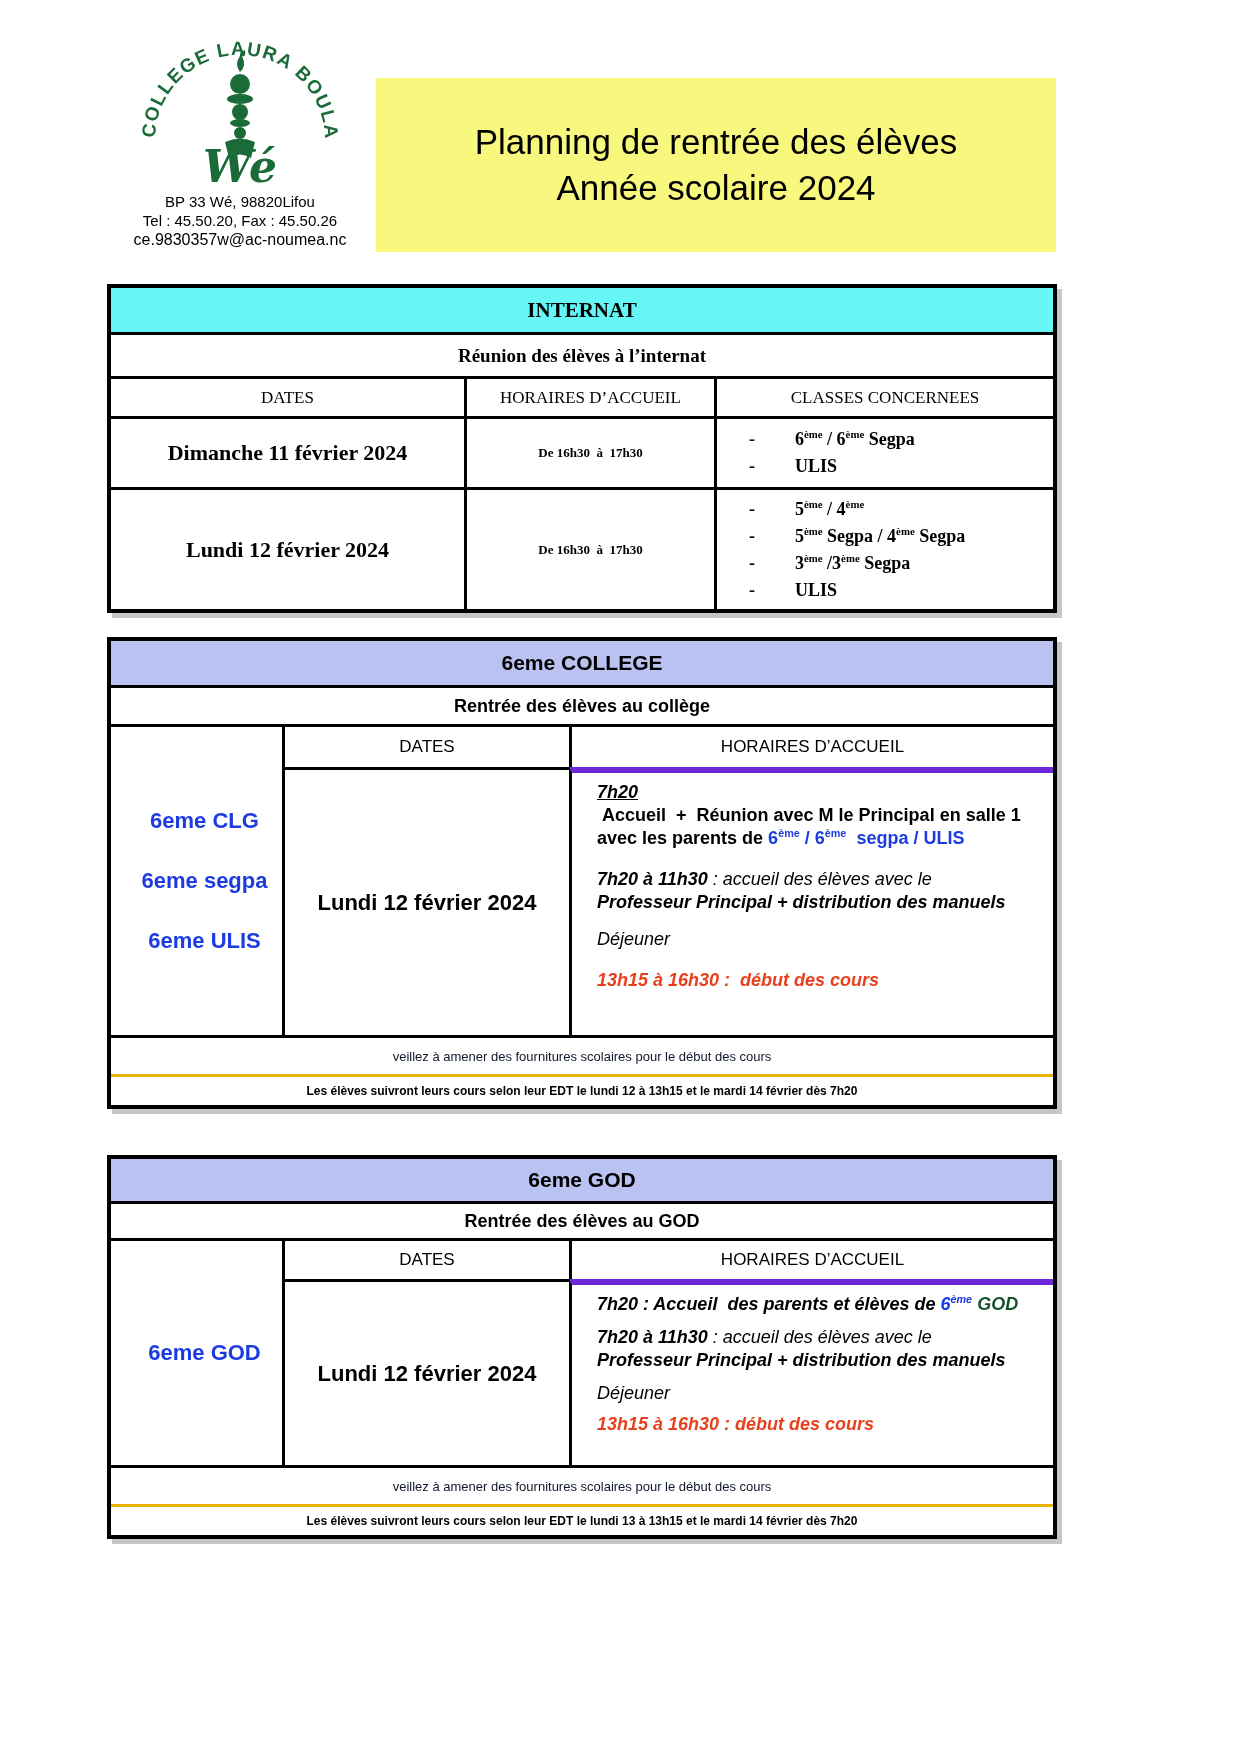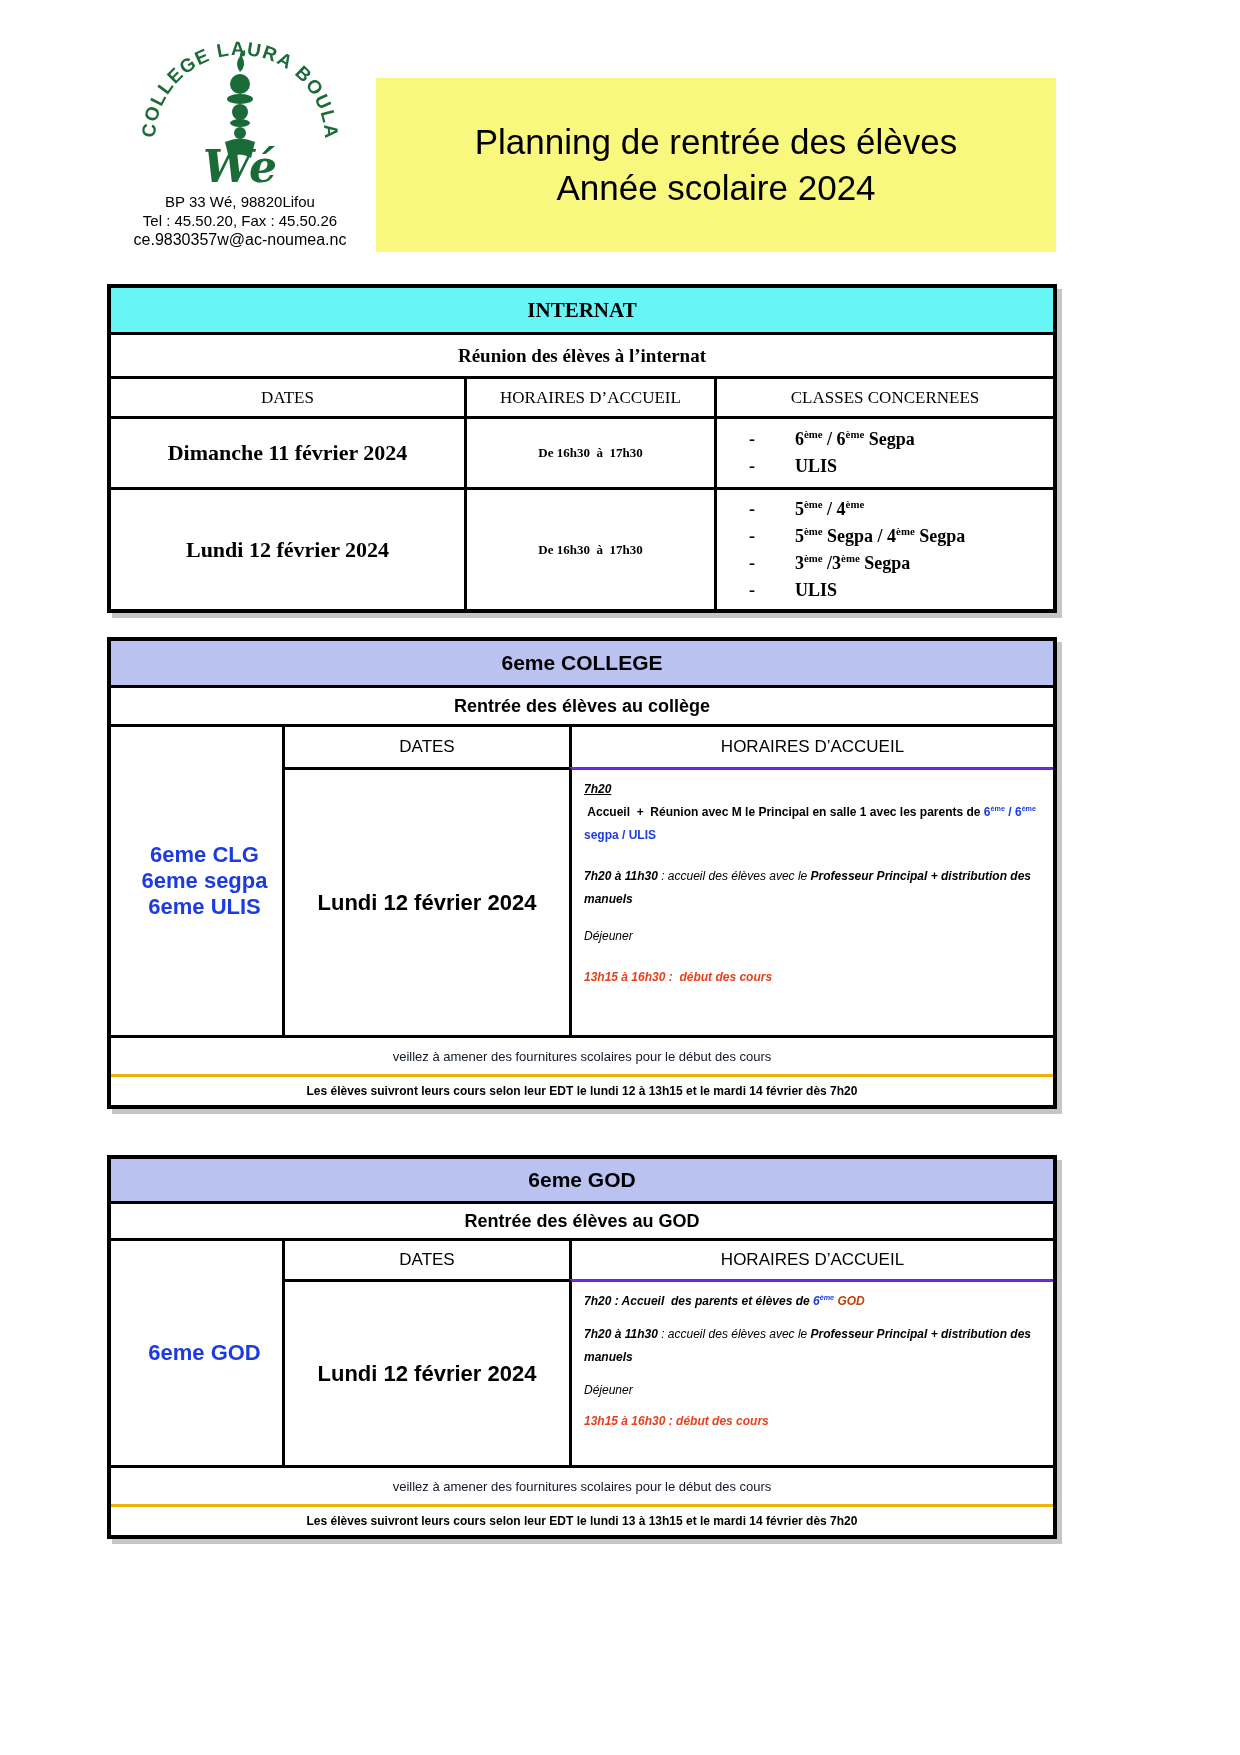--- a/index.html
+++ b/index.html
@@ -49,27 +49,27 @@
   .god{top:1155px;}
   .college .row-title,.god .row-title{background:#b9c2f0;}
   .college .row-title{height:44px;}
   .god .row-title{height:42px;}
   .college .row-sub{height:36px;font-size:18px;}
   .god .row-sub{height:34px;font-size:18px;}
   .body-grid{display:grid;grid-template-columns:171px 287px 484px;border-top:3px solid #000;}
   .college .body-grid{grid-template-rows:40px 268px;}
   .god .body-grid{grid-template-rows:38px 186px;}
   .left-cell{grid-row:1 / span 2;display:flex;flex-direction:column;justify-content:center;
-             align-items:center;color:#1c3be0;font-weight:bold;font-size:22px;margin-left:16px;}
+             align-items:center;gap:34px;color:#1c3be0;font-weight:bold;font-size:22px;margin-left:16px;}
   .head-cell{border-left:3px solid #000;display:flex;align-items:center;justify-content:center;
              font-size:17px;}
   .dcell{border-left:3px solid #000;border-top:3px solid #000;display:flex;align-items:center;
          justify-content:center;font-weight:bold;font-size:22px;}
-  .hcell{border-left:3px solid #000;border-top:3px solid #6d28d9;padding:8px 12px;
-         font-size:12px;line-height:23px;}
+  .hcell{border-left:3px solid #000;border-top:6px solid #6d28d9;padding:8px 25px;
+         font-size:18px;line-height:23px;}
   .hcell p{margin:0;white-space:pre-wrap;}
   .mt18{margin-top:18px !important;} .mt14{margin-top:14px !important;}
   .mt10{margin-top:10px !important;} .mt8{margin-top:8px !important;}
   .college .notice{height:36px;} .god .notice{height:36px;}
   .college .footnote{height:28px;} .god .footnote{height:28px;}
 </style>
 </head>
 <body>
 
 <div class="page">
@@ -176,21 +176,21 @@
     <div class="row-title">6eme GOD</div>
     <div class="row-sub">Rentrée des élèves au GOD</div>
     <div class="body-grid">
       <div class="left-cell">
         <div>6eme GOD</div>
       </div>
       <div class="head-cell">DATES</div>
       <div class="head-cell">HORAIRES D’ACCUEIL</div>
       <div class="dcell">Lundi 12 février 2024</div>
       <div class="hcell">
-        <p><span class="b i">7h20 : Accueil  des parents et élèves de </span><span class="b i" style="color: rgb(28, 59, 224);">6</span><sup class="b i" style="color: rgb(28, 59, 224);">ème</sup><span class="b i" style="color: #c2410c;"> GOD</span></p>
+        <p><span class="b i">7h20 : Accueil  des parents et élèves de </span><span class="b i" style="color: rgb(28, 59, 224);">6</span><sup class="b i" style="color: rgb(28, 59, 224);">ème</sup><span class="b i" style="color: #14532d;"> GOD</span></p>
         <p class="mt10"><span class="b i">7h20 à 11h30</span><span class="i"> : </span><span class="i">accueil des élèves avec le </span><span class="b i">Professeur Principal + distribution des manuels</span></p>
         <p class="mt10"><span class="i">Déjeuner</span></p>
         <p class="mt8"><span class="b i" style="color: rgb(232, 64, 28);">13h15 à 16h30 : début des cours</span></p>
       </div>
     </div>
     <div class="notice">veillez à amener des fournitures scolaires pour le début des cours</div>
     <div class="footnote">Les élèves suivront leurs cours selon leur EDT le lundi 13 à 13h15 et le mardi 14 février dès 7h20</div>
   </div>
 
 </div>

